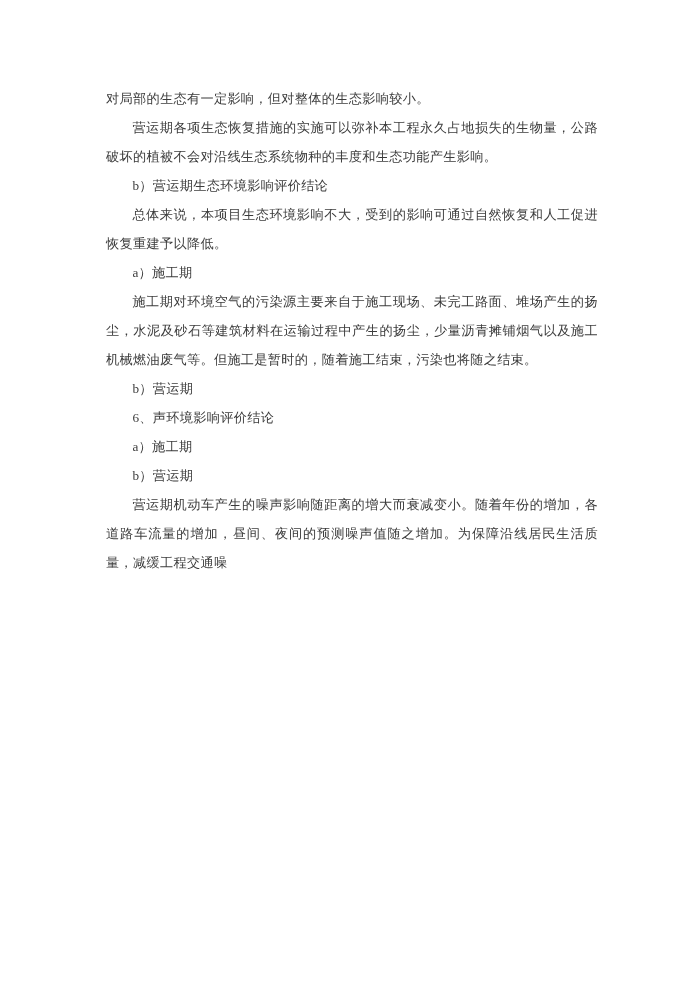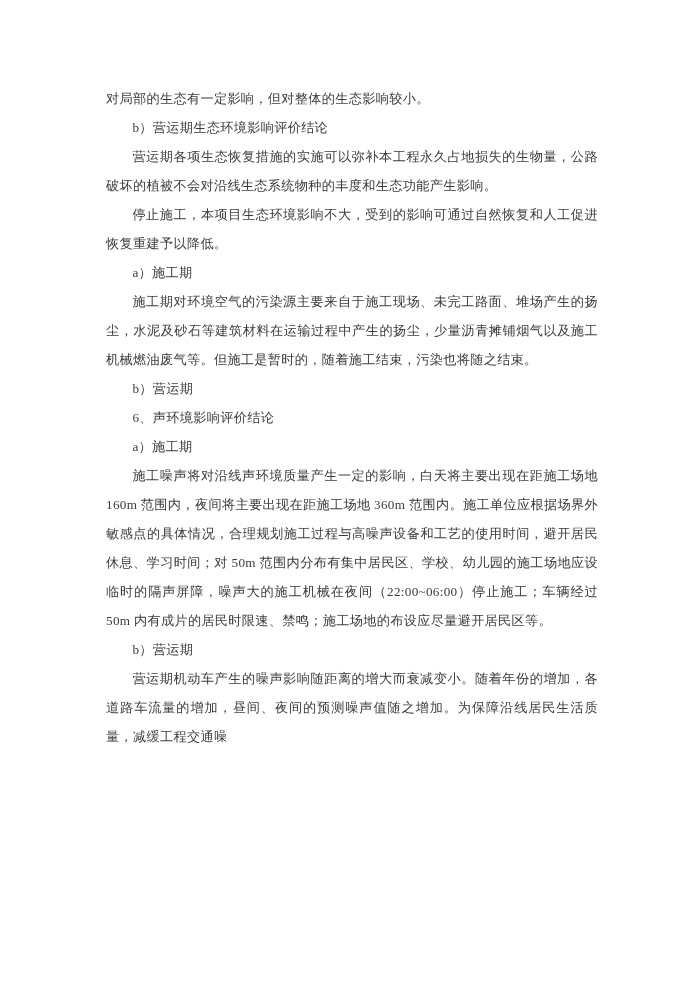--- a/index.html
+++ b/index.html
@@ -27,25 +27,24 @@
   }
   .para { text-indent: 2em; }
   .para.no-indent { text-indent: 0; }
 </style>
 </head>
 <body>
 
 <div class="page">
   <div class="content">
     <p class="para no-indent">对局部的生态有一定影响，但对整体的生态影响较小。</p>
+    <p class="para">营运期各项生态恢复措施的实施可以弥补本工程永久占地损失的生物量，公路破坏的植被不会对沿线生态系统物种的丰度和生态功能产生影响。</p>
     <p class="para">b）营运期生态环境影响评价结论</p>
-    <p class="para">营运期各项生态恢复措施的实施可以弥补本工程永久占地损失的生物量，公路破坏的植被不会对沿线生态系统物种的丰度和生态功能产生影响。</p>
-    <p class="para">停止施工，本项目生态环境影响不大，受到的影响可通过自然恢复和人工促进恢复重建予以降低。</p>
+    <p class="para">总体来说，本项目生态环境影响不大，受到的影响可通过自然恢复和人工促进恢复重建予以降低。</p>
     <p class="para">a）施工期</p>
     <p class="para">施工期对环境空气的污染源主要来自于施工现场、未完工路面、堆场产生的扬尘，水泥及砂石等建筑材料在运输过程中产生的扬尘，少量沥青摊铺烟气以及施工机械燃油废气等。但施工是暂时的，随着施工结束，污染也将随之结束。</p>
     <p class="para">b）营运期</p>
     <p class="para">6、声环境影响评价结论</p>
     <p class="para">a）施工期</p>
-    <p class="para">施工噪声将对沿线声环境质量产生一定的影响，白天将主要出现在距施工场地 160m 范围内，夜间将主要出现在距施工场地 360m 范围内。施工单位应根据场界外敏感点的具体情况，合理规划施工过程与高噪声设备和工艺的使用时间，避开居民休息、学习时间；对 50m 范围内分布有集中居民区、学校、幼儿园的施工场地应设临时的隔声屏障，噪声大的施工机械在夜间（22:00~06:00）停止施工；车辆经过 50m 内有成片的居民时限速、禁鸣；施工场地的布设应尽量避开居民区等。</p>
     <p class="para">b）营运期</p>
     <p class="para">营运期机动车产生的噪声影响随距离的增大而衰减变小。随着年份的增加，各道路车流量的增加，昼间、夜间的预测噪声值随之增加。为保障沿线居民生活质量，减缓工程交通噪</p>
   </div>
 </div>
 
 </body></html>

